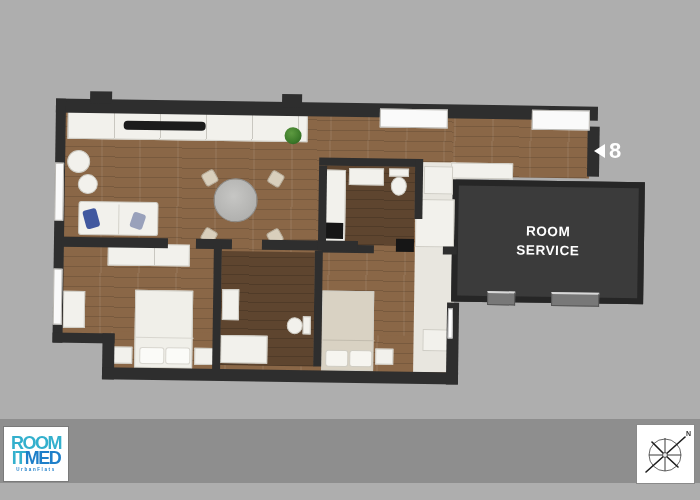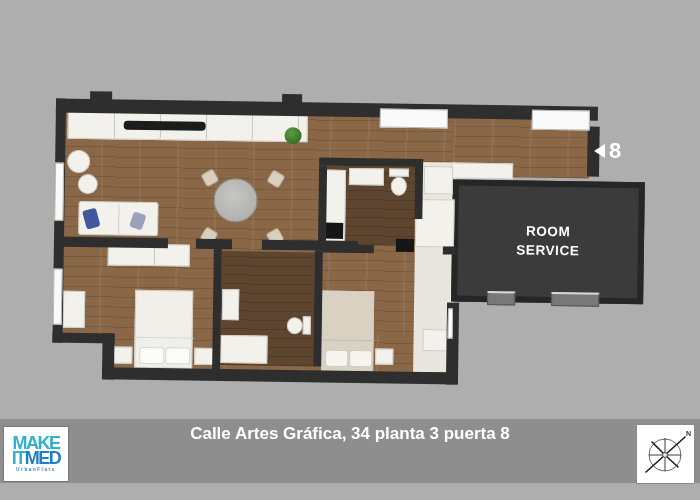--- a/index.html
+++ b/index.html
@@ -170,25 +170,24 @@
   <div class="abs mat" style="left:344px;top:143px;width:18px;height:13px;z-index:41;"></div>
 </div>
 
 <div class="abs marker" style="left:594px;top:140px;">
   <div class="tri"></div>
   <div class="num">8</div>
 </div>
 
 <div id="footer-band"></div>
 <div id="address">
-  <div>Calle Artes Gráfica, 34 planta 3 puerta 8</div>
 </div>
 
 <div id="logo-box">
-  <div class="logo-l1">MAKE</div>
+  <div class="logo-l1">ROOM</div>
   <div class="logo-l2"><span class="logo-it">IT</span><span class="logo-med">MED</span></div>
   <div class="logo-tag">UrbanFlats</div>
 </div>
 
 <div id="compass-box">
   <svg width="52" height="52" viewBox="0 0 52 52">
     <circle cx="25" cy="27" r="16" fill="none" stroke="#666" stroke-width="1"></circle>
     <g stroke="#1d1d1d" stroke-width="1.6" stroke-linecap="round">
       <line x1="25" y1="27" x2="45" y2="9"></line>
       <line x1="25" y1="27" x2="6" y2="44"></line>

